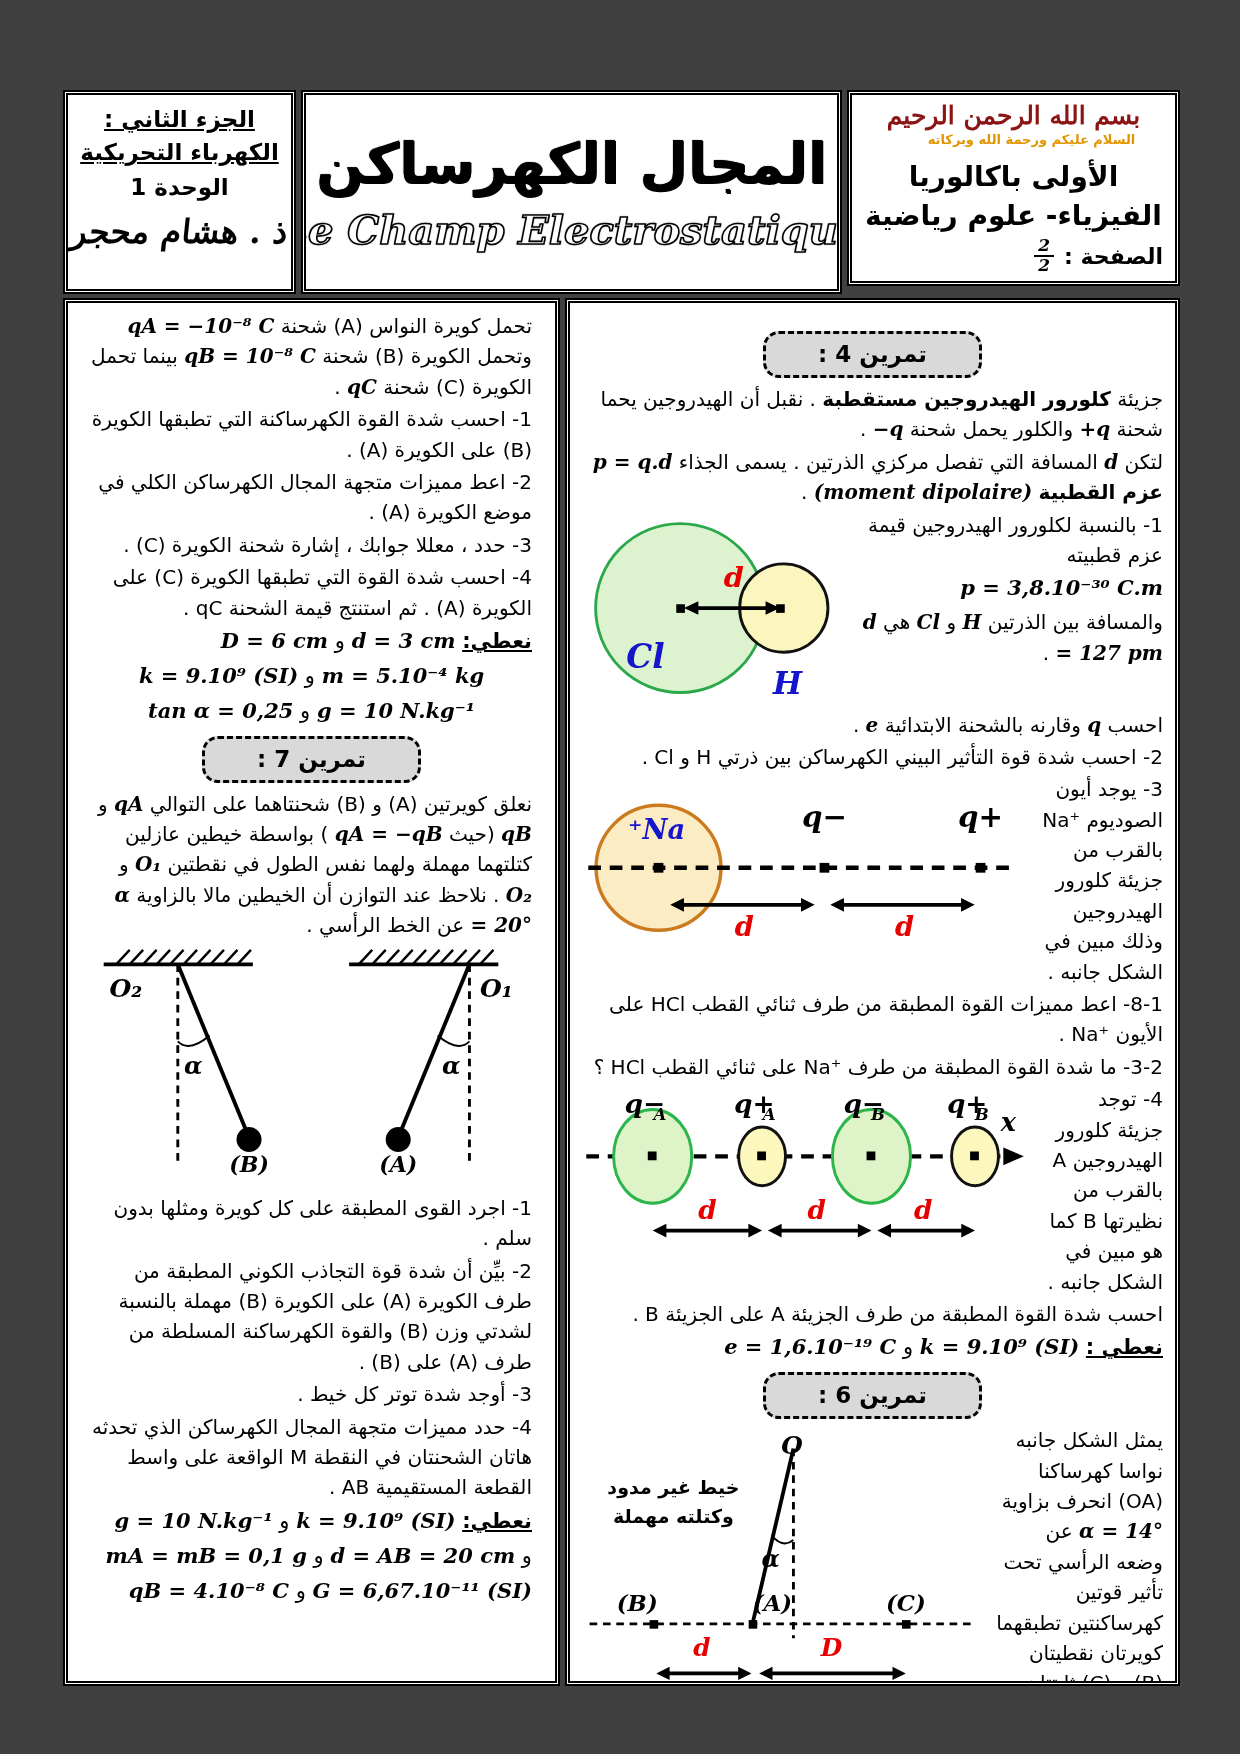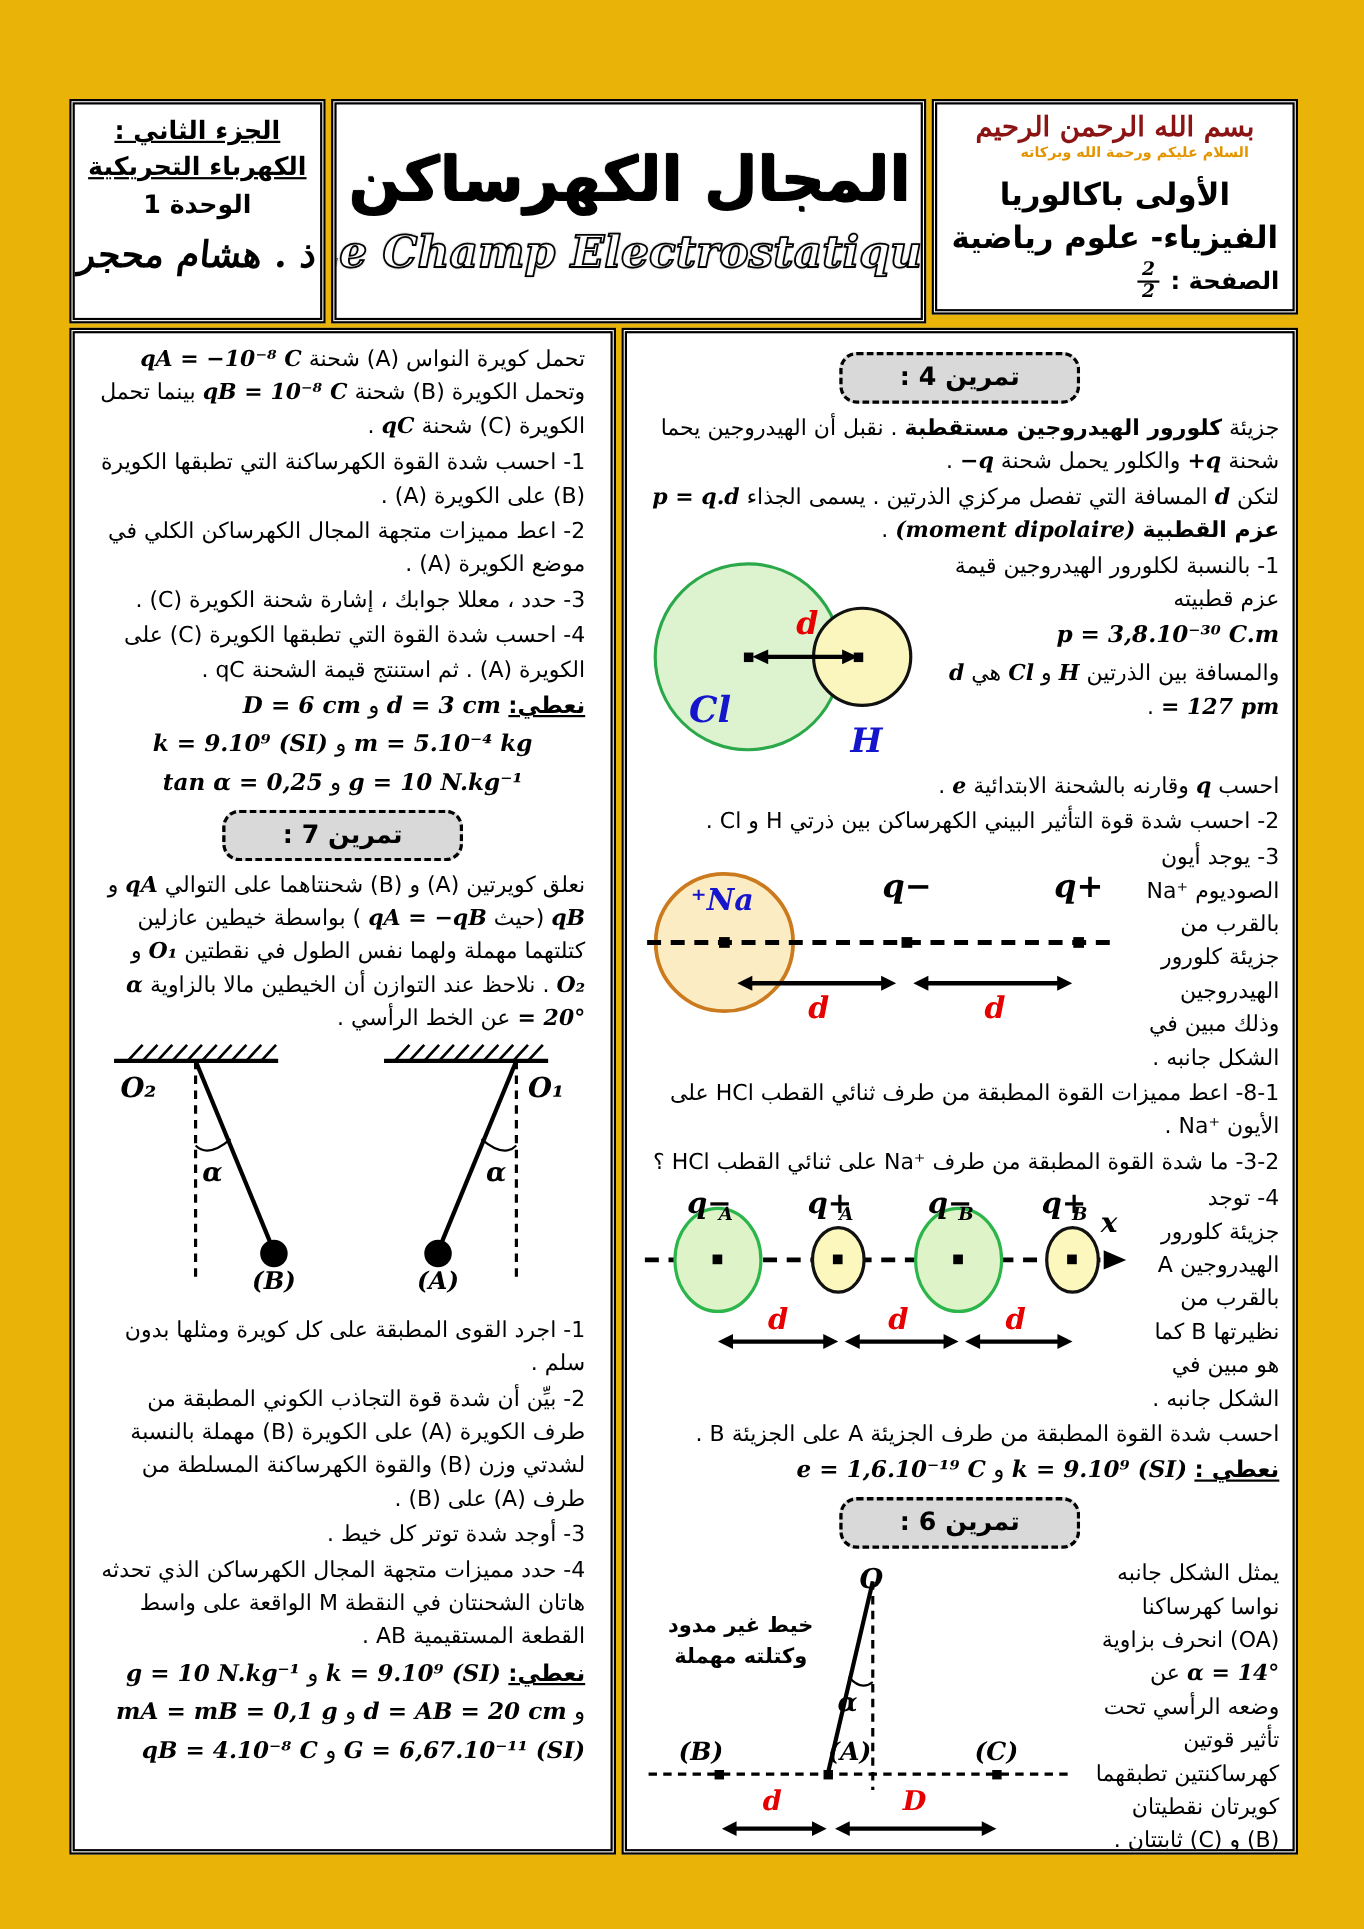--- a/index.html
+++ b/index.html
@@ -1,16 +1,16 @@
 <!DOCTYPE html>
 <html lang="ar" dir="rtl"><head>
 <meta charset="utf-8">
 <style>
   html,body{margin:0;padding:0;background:#e8e8e8;}
-  .page{position:relative;width:1240px;height:1754px;background:#eab308;margin:0 auto;
+  .page{position:relative;width:1240px;height:1754px;background:#404040;margin:0 auto;
         font-family:"DejaVu Sans",sans-serif;direction:rtl;color:#000;}
   .dbox{position:absolute;border:5px double #000;box-sizing:border-box;background:#fff;overflow:hidden;}
 
   
   #hdr-left{left:63px;top:90px;width:233px;height:204px;text-align:center;padding-top:8px;}
   #hdr-center{left:301px;top:90px;width:541px;height:204px;display:flex;flex-direction:column;
               align-items:center;justify-content:center;}
   #hdr-right{left:847px;top:90px;width:333px;height:196px;text-align:center;padding-top:6px;}
 
   .hl-underline{font-weight:bold;font-size:23px;text-decoration:underline;line-height:1.45;}
@@ -27,21 +27,21 @@
   .lvl{font-weight:bold;font-size:28px;margin-top:10px;line-height:1.4;}
   .pageline{display:flex;align-items:center;gap:10px;font-weight:bold;font-size:22px;
             padding-right:12px;margin-top:2px;}
   .frac{display:inline-flex;flex-direction:column;align-items:center;line-height:1.05;
         font-family:"DejaVu Serif",serif;font-weight:bold;font-style:italic;font-size:17px;}
   .frac .den{border-top:2px solid #000;padding:0 4px;}
   .frac .num{padding:0 4px;}
 
   
   #col-left{left:63px;top:298px;width:497px;height:1388px;padding:6px 23px;font-size:20px;line-height:1.52;}
-  #col-right{left:565px;top:298px;width:615px;height:1388px;padding:9px 12px;font-size:20px;line-height:1.52;}
+  #col-right{left:565px;top:298px;width:615px;height:1388px;padding:20px 12px;font-size:20px;line-height:1.52;}
 
   .para{margin:2px 0;}
   .math{font-family:"DejaVu Serif",serif;font-style:italic;font-weight:bold;direction:ltr;
         unicode-bidi:isolate;}
   .b{font-weight:bold;}
   .giv{font-weight:bold;text-decoration:underline;}
   .eqline{margin:2px 0;font-size:21px;}
   .eq-center{text-align:center;}
   .eq-right{text-align:right;}
   .extitle-wrap{text-align:center;margin:8px 0 6px 0;clear:both;}

